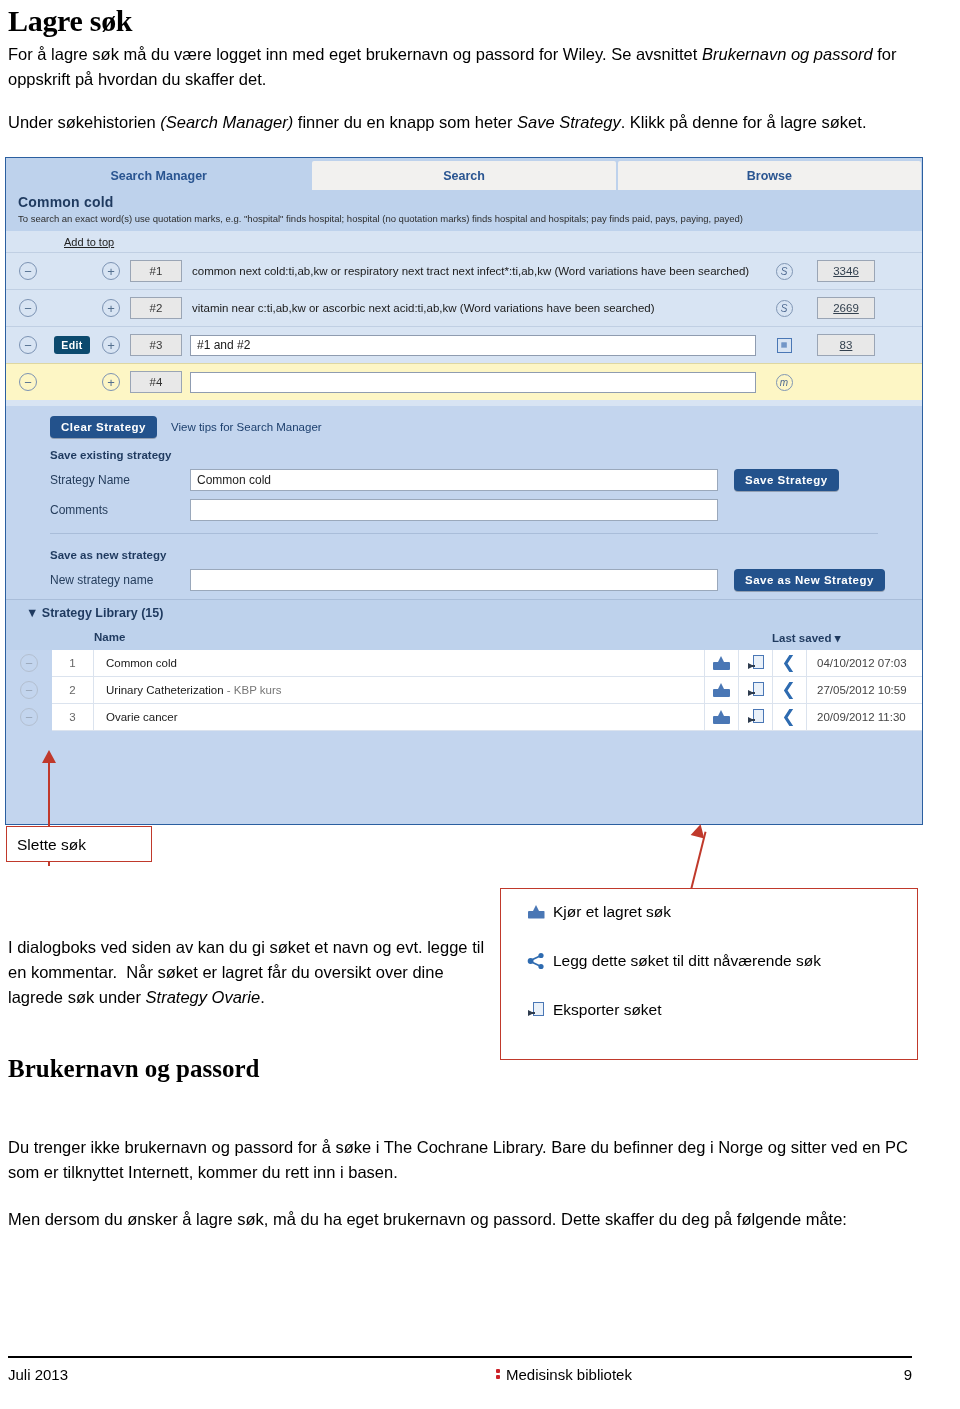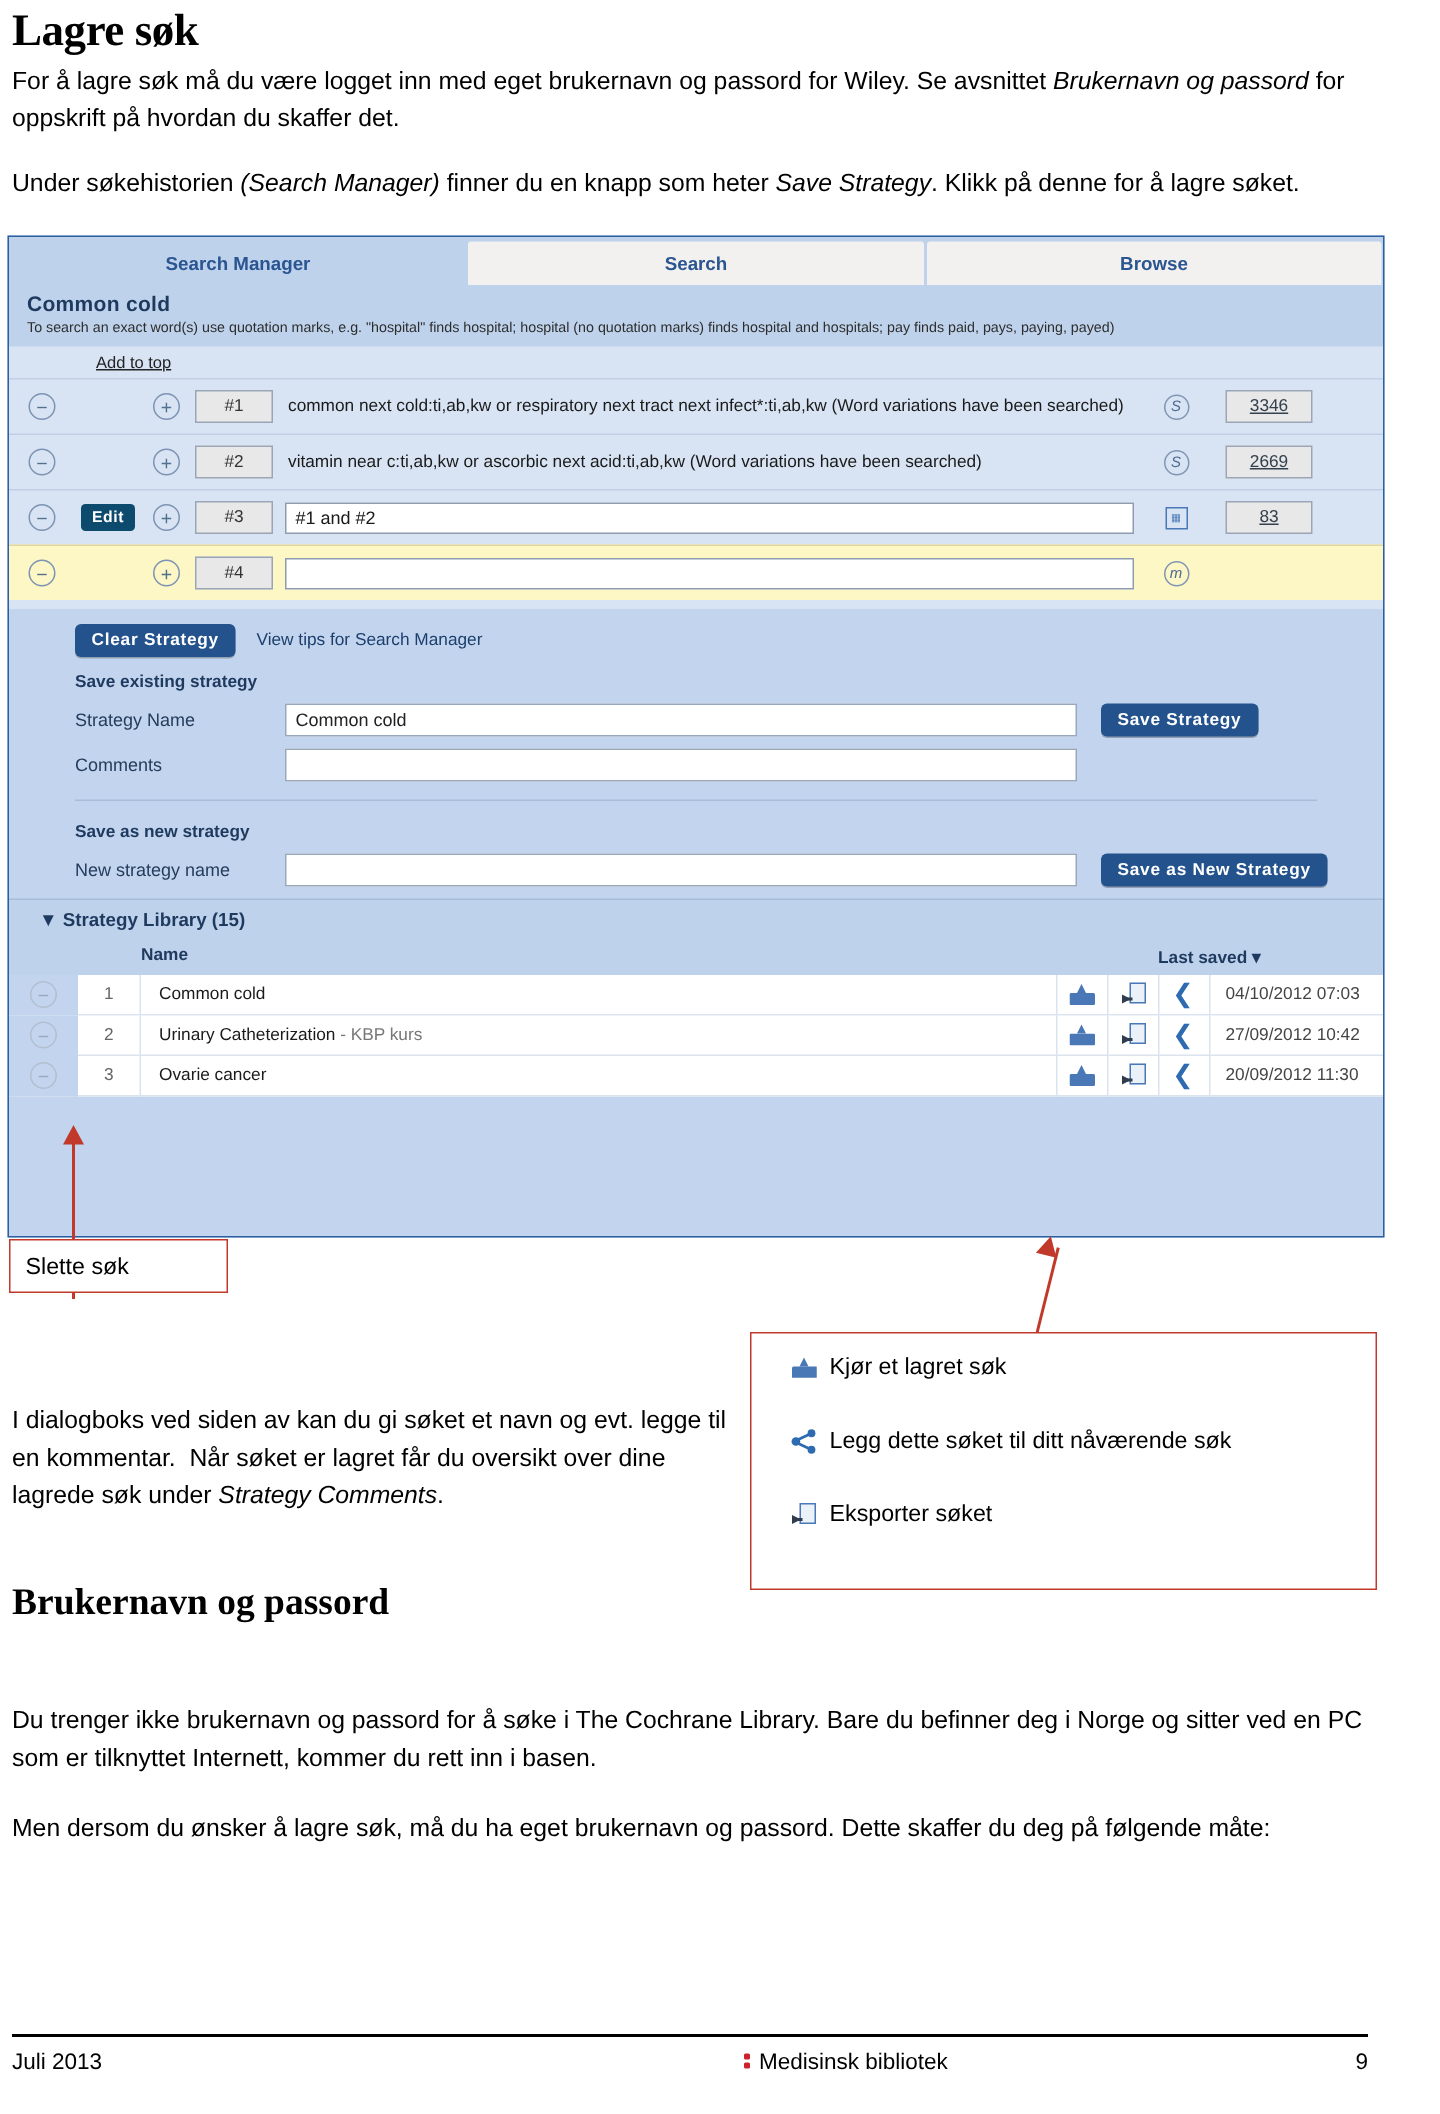--- a/index.html
+++ b/index.html
@@ -454,21 +454,21 @@
         <div class="lc-ic">
             <span class="g-export">
               <span class="pg"></span>
               <span class="arb"></span>
               <span class="ar"></span>
             </span>
           </div>
         <div class="lc-ic">
             <span class="g-share">❮</span>
           </div>
-        <div class="lc-date">27/09/2012 10:42</div>
+        <div class="lc-date">27/05/2012 10:59</div>
       </div>
 
       <div class="librow">
         <div class="lc-minus">
           <div class="circ lite">−</div>
         </div>
         <div class="lc-num">3</div>
         <div class="lc-name"><b>Ovarie cancer</b><span class="dim"></span></div>
         <div class="lc-ic">
             <span class="g-inbox">
@@ -494,21 +494,21 @@
 
   <div class="arrow-line" style="left:48px; top:760px; width:2px; height:106px;"></div>
   <div class="arrow-head" style="left:42px; top:750px;"></div>
 
   <div class="arrow-line" style="left:690px; top:830px; width:2px; height:60px; transform: rotate(14deg); transform-origin: bottom center;"></div>
   <div class="arrow-head" style="left:692px; top:824px; transform: rotate(14deg);"></div>
 
   <div class="callout" id="callout-slette">Slette søk</div>
 
   <div class="body-text" id="txt-dialog">
-    I dialogboks ved siden av kan du gi søket et navn og evt. legge til en kommentar.&nbsp; Når søket er lagret får du oversikt over dine lagrede søk under <i>Strategy Comments</i>.
+    I dialogboks ved siden av kan du gi søket et navn og evt. legge til en kommentar.&nbsp; Når søket er lagret får du oversikt over dine lagrede søk under <i>Strategy Ovarie</i>.
   </div>
 
   <div class="callout" id="callout-icons">
     <div class="iconline">
       <span class="ic-art">
         <span class="g-inbox">
             <span class="arr"></span>
             <span class="tray"></span>
           </span>
       </span>

